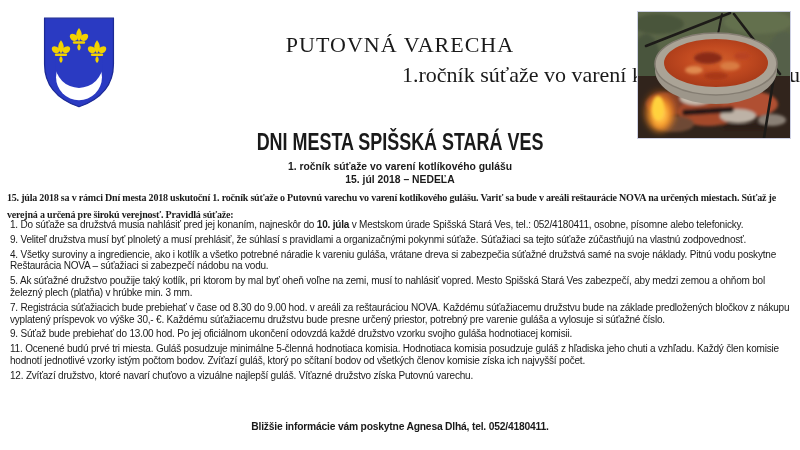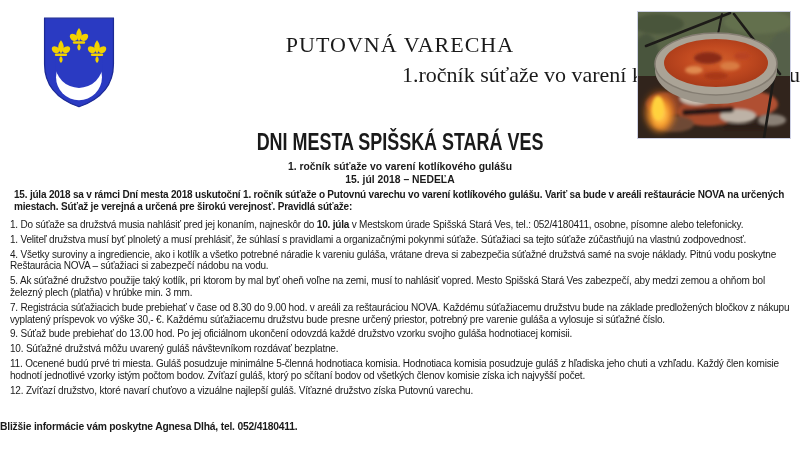--- a/index.html
+++ b/index.html
@@ -14,25 +14,25 @@
   .title-l2{font-size:22px;line-height:30px;text-align:right;}
   .photo{left:637px;top:11px;width:152px;height:126px;border:1px solid #cdd0e4;}
   
   .headline{left:0;right:0;top:129px;text-align:center;font-size:23px;font-weight:700;
             transform:scaleX(.78);transform-origin:50% 50%;white-space:nowrap;}
   .sub1{left:0;right:0;top:160px;text-align:center;font-size:11.5px;font-weight:700;
         transform:scaleX(.9);transform-origin:50% 50%;}
   .sub2{left:0;right:0;top:173px;text-align:center;font-size:11.5px;font-weight:700;
         transform:scaleX(.9);transform-origin:50% 50%;}
   
-  .intro{left:14px;right:7px;top:189px;font-size:10px;font-weight:700;
-         line-height:12px;letter-spacing:-0.2px;}
+  .intro{left:7px;right:7px;top:189px;font-size:10px;font-weight:700;
+         line-height:17px;letter-spacing:-0.2px;font-family:Liberation Serif, serif;}
   .rules{left:7px;right:5px;top:216px;font-size:10px;line-height:11.8px;letter-spacing:-0.2px;}
   .rules p{margin:3px;}
-  .footer{left:0;right:0;top:421px;text-align:left;font-size:10.3px;font-weight:700;
+  .footer{left:0;right:0;top:421px;text-align:center;font-size:10.3px;font-weight:700;
           line-height:12px;letter-spacing:-0.2px;}
 </style>
 </head>
 <body>
 
 <svg class="abs coat" viewBox="0 0 100 120" aria-hidden="true">
   <defs>
     <clipPath id="shieldClip">
       <path d="M8,6 L92,6 L92,62 Q92,99 50,114 Q8,99 8,62 Z"></path>
     </clipPath>
@@ -127,25 +127,24 @@
 </svg>
 
 <div class="abs headline">DNI MESTA SPIŠSKÁ  STARÁ  VES</div>
 <div class="abs sub1">1. ročník súťaže vo varení kotlíkového gulášu</div>
 <div class="abs sub2">15. júl 2018 – NEDEĽA</div>
 
 <div class="abs intro">15. júla 2018 sa v rámci Dní mesta 2018 uskutoční 1. ročník súťaže o Putovnú varechu vo varení kotlíkového  gulášu. Variť sa bude v areáli reštaurácie NOVA na určených miestach. Súťaž je verejná a určená pre širokú verejnosť. Pravidlá súťaže:</div>
 
 <div class="abs rules">
   <p><span>1. Do súťaže sa družstvá musia nahlásiť pred jej konaním, najneskôr do </span><b>10. júla</b><span> v  Mestskom úrade Spišská Stará Ves, tel.: 052/4180411, osobne, písomne alebo telefonicky.</span></p>
-  <p><span>1. Veliteľ  družstva musí byť plnoletý a musí prehlásiť, že súhlasí s pravidlami a organizačnými pokynmi súťaže. Súťažiaci sa tejto súťaže zúčastňujú na vlastnú zodpovednosť.</span></p>
+  <p><span>9. Veliteľ  družstva musí byť plnoletý a musí prehlásiť, že súhlasí s pravidlami a organizačnými pokynmi súťaže. Súťažiaci sa tejto súťaže zúčastňujú na vlastnú zodpovednosť.</span></p>
   <p><span>4. Všetky suroviny a ingrediencie, ako i kotlík a všetko potrebné náradie k vareniu guláša, vrátane dreva si zabezpečia súťažné družstvá samé na svoje náklady. Pitnú vodu poskytne Reštaurácia NOVA – súťažiaci si zabezpečí nádobu na vodu.</span></p>
   <p><span>5. Ak súťažné družstvo použije taký kotlík, pri ktorom by mal byť oheň voľne na zemi, musí to nahlásiť vopred. Mesto Spišská Stará Ves zabezpečí, aby medzi zemou a ohňom bol železný plech (platňa) v hrúbke min. 3 mm.</span></p>
   <p><span>7. Registrácia súťažiacich bude prebiehať v čase od 8.30 do 9.00 hod. v areáli za reštauráciou NOVA. Každému súťažiacemu družstvu bude na základe predložených bločkov z nákupu vyplatený príspevok vo výške 30,- €.  Každému súťažiacemu družstvu bude presne určený priestor, potrebný pre varenie guláša a vylosuje si súťažné číslo.</span></p>
   <p><span>9. Súťaž bude prebiehať do 13.00 hod. Po jej oficiálnom ukončení odovzdá každé družstvo vzorku svojho guláša hodnotiacej komisii.</span></p>
-  <p><span>10. Súťažné družstvá môžu uvarený guláš návštevníkom rozdávať bezplatne.</span></p>
   <p><span>11. Ocenené budú prvé tri miesta. Guláš posudzuje minimálne 5-členná hodnotiaca komisia. Hodnotiaca komisia posudzuje guláš z hľadiska jeho chuti a vzhľadu. Každý člen komisie hodnotí jednotlivé vzorky istým počtom bodov. Zvíťazí guláš, ktorý po sčítaní bodov od všetkých členov komisie získa ich najvyšší počet.</span></p>
   <p><span>12. Zvíťazí družstvo, ktoré navarí chuťovo a vizuálne najlepší guláš. Víťazné družstvo získa Putovnú varechu.</span></p>
 </div>
 
 <div class="abs footer">
   <div>Bližšie informácie vám poskytne Agnesa Dlhá, tel. 052/4180411.</div>
 </div>
 
 </body></html>

